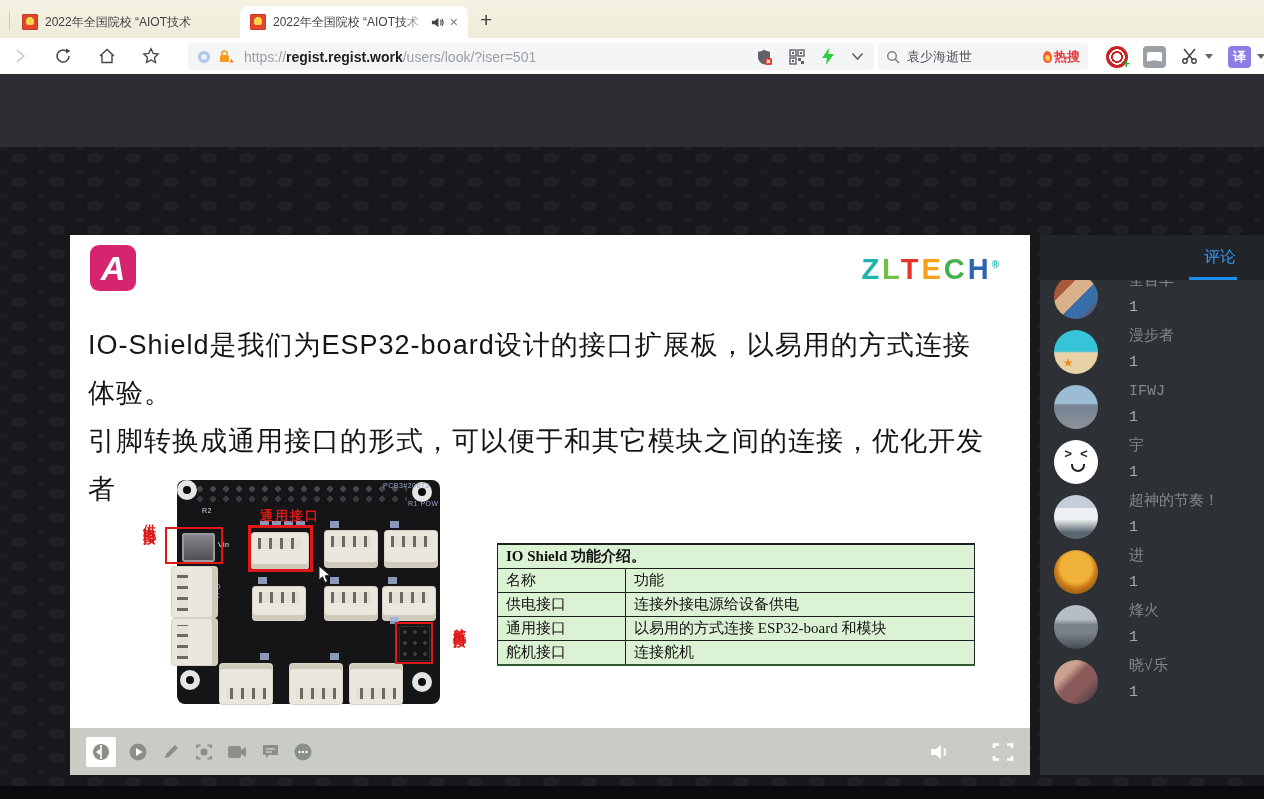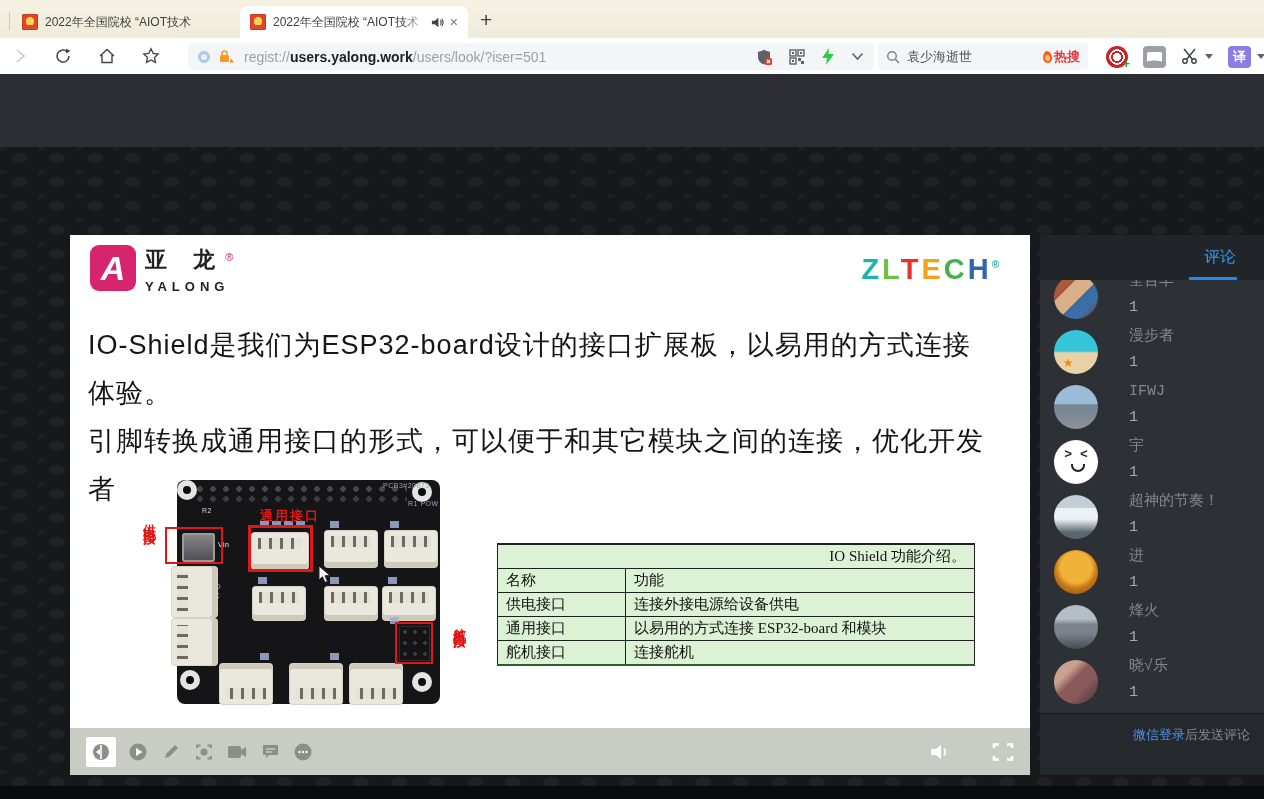--- a/index.html
+++ b/index.html
@@ -89,21 +89,21 @@
   .redbox { position:absolute; border:2px solid #e01717; }
   .vlabel { position:absolute; writing-mode:vertical-rl; text-orientation:upright; color:#e01717; font-size:13px; font-weight:700; letter-spacing:3px; line-height:15px; }
   .hlabel { position:absolute; color:#e01717; font-size:13px; font-weight:700; letter-spacing:2px; }
   .silk { position:absolute; font-size:7px; color:#93a4c6; letter-spacing:.5px; }
   .chip { position:absolute; width:9px; height:7px; background:#9fb0d6; opacity:.85; }
   .cursor-svg { position:absolute; left:178px; top:98px; }
 
   
   .iotable { position:absolute; left:427px; top:308px; width:478px; border-collapse:collapse; background:#dcf2d4; font-size:15px; color:#111; font-family:"Liberation Serif","DejaVu Serif",serif; }
   .iotable td { border:1px solid #1f1f1f; padding:2px 8px; height:23px; }
-  .iotable tr.title-row td { border-top:2px solid #1f1f1f; font-weight:400;text-align:right; }
+  .iotable tr.title-row td { border-top:2px solid #1f1f1f; font-weight:700; }
   .iotable tr:last-child td { border-bottom:2px solid #2e5c2e; }
   .iotable td.c1 { width:128px; }
 
   
   .sidebar { position:absolute; left:1040px; top:161px; width:224px; height:540px; background:#2d3136;font-family:Liberation Mono, monospace; }
   .sb-head { position:absolute; left:0; top:0; width:224px; height:45px; background:#212429; z-index:3; }
   .sb-tab { position:absolute; right:28px; top:12px; font-size:16px; color:#3598f0; }
   .sb-underline { position:absolute; right:27px; bottom:0; width:48px; height:3px; background:#1d8df2; }
   .sb-list { position:absolute; left:0; top:45px; width:224px; height:433px; overflow:hidden; padding:0 0 0 14px; }
   .comment { display:flex; align-items:flex-start; height:55px; }
@@ -182,21 +182,21 @@
 
   <div class="addrbar">
     <div class="site-dot"></div>
     <span style="margin-left:8px">
       <svg width="16" height="15" viewBox="0 0 16 15">
           <rect x="2" y="6" width="9" height="7" rx="1.5" fill="#f49b20"></rect>
           <path d="M4 6 V4.5 a2.5 2.5 0 0 1 5 0 V6" stroke="#f49b20" stroke-width="1.6" fill="none"></path>
           <polygon points="11.5,13.5 15.5,13.5 13.5,9.5" fill="#f0821e"></polygon>
         </svg>
     </span>
-    <span class="url"><span>regist://</span><b>users.yalong.work</b><span>/users/look/?iser=501</span></span>
+    <span class="url"><span>https://</span><b>regist.regist.work</b><span>/users/look/?iser=501</span></span>
     <div class="addr-right">
       <span>
         <svg width="17" height="18" viewBox="0 0 17 18">
             <path d="M8 1.5 C10 3 12 3.5 14 3.7 V9 c0 4-3 6.5-6 7.5 C5 15.5 2 13 2 9 V3.7 C4.5 3.5 6.5 3 8 1.5z" fill="#5f6368"></path>
             <rect x="9" y="10" width="7" height="7" rx="1.5" fill="#e23b2e"></rect>
             <path d="M11 12 l3 3 M14 12 l-3 3" stroke="#fff" stroke-width="1.2"></path>
           </svg>
       </span>
       <span>
         <svg width="16" height="16" viewBox="0 0 16 16" fill="#5f6368">
@@ -256,24 +256,20 @@
 </div>
 
 <div class="page">
   <div class="band"></div>
 
   <div class="player">
     <div class="slide">
 
       <div class="yalong">
         <div class="ya-sq">A</div>
-        <div class="ya-txt">
-          <div><span class="ya-cn">亚 龙</span><span class="ya-reg">®</span></div>
-          <div class="ya-en">YALONG</div>
-        </div>
       </div>
 
       <div class="zltech">
         <span style="color: rgb(31, 179, 173);">Z</span><span style="color: rgb(114, 191, 68);">L</span><span style="color: rgb(230, 52, 44);">T</span><span style="color: rgb(247, 161, 26);">E</span><span style="color: rgb(67, 176, 74);">C</span><span style="color: rgb(47, 102, 176);">H</span><sup style="color: rgb(31, 179, 173);">®</sup>
       </div>
 
       <div class="para">
         <div>IO-Shield是我们为ESP32-board设计的接口扩展板，以易用的方式连接</div>
         <div>体验。</div>
         <div>引脚转换成通用接口的形式，可以便于和其它模块之间的连接，优化开发者</div>
@@ -482,19 +478,16 @@
       </div>
       <div class="comment">
         <div class="avatar av8"></div>
         <div class="cmeta">
             <div class="cname">晓√乐</div>
             <div class="ccount">1</div>
           </div>
       </div>
     </div>
 
-    <div class="sb-foot">
-      <span class="lnk">微信登录</span><span class="sfx">后发送评论</span>
-    </div>
   </div>
 
   <div class="bottom-strip"></div>
 </div>
 
 </body></html>

